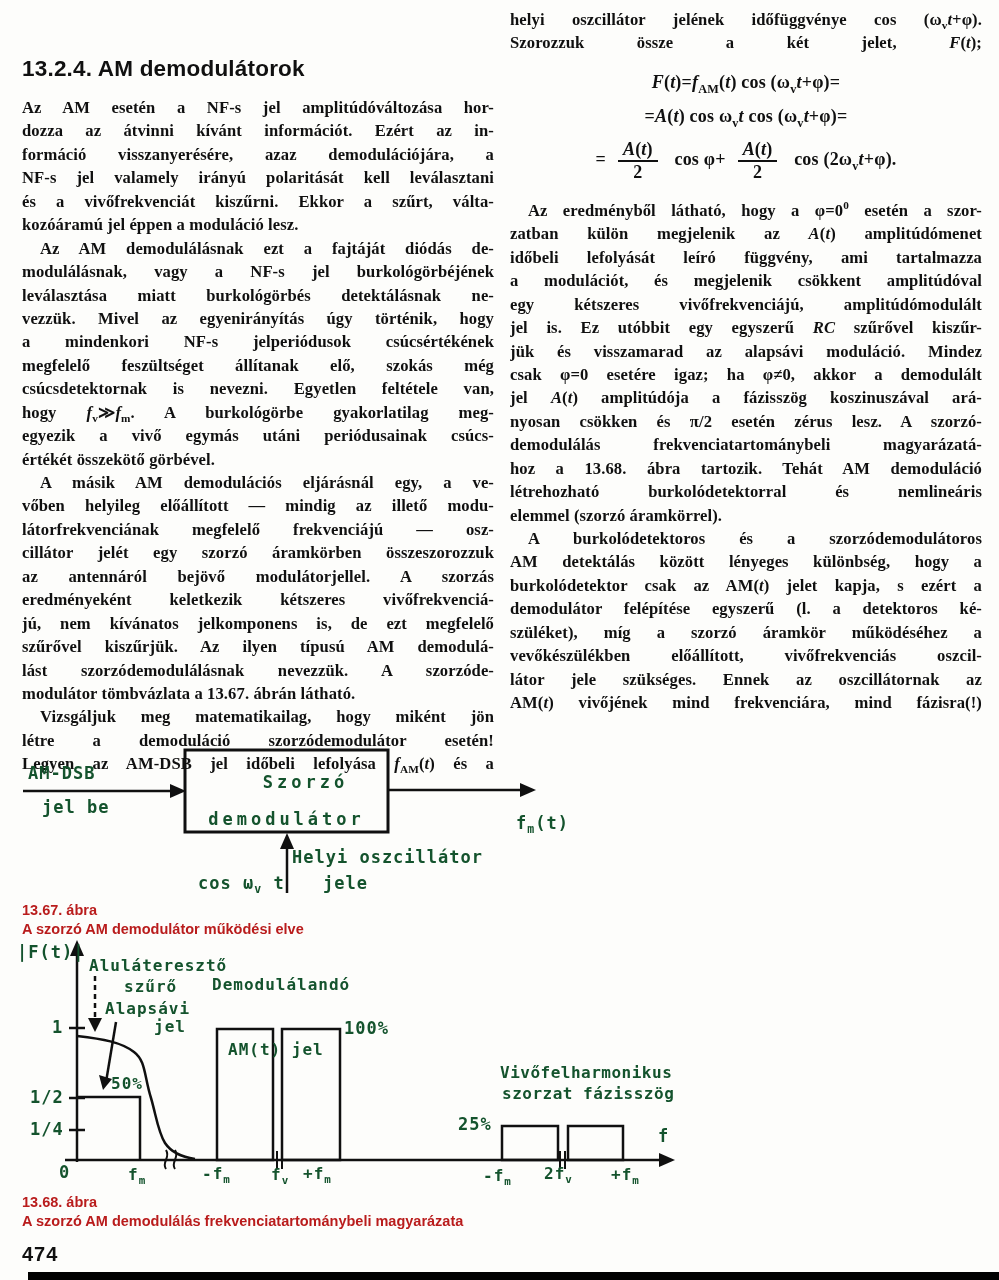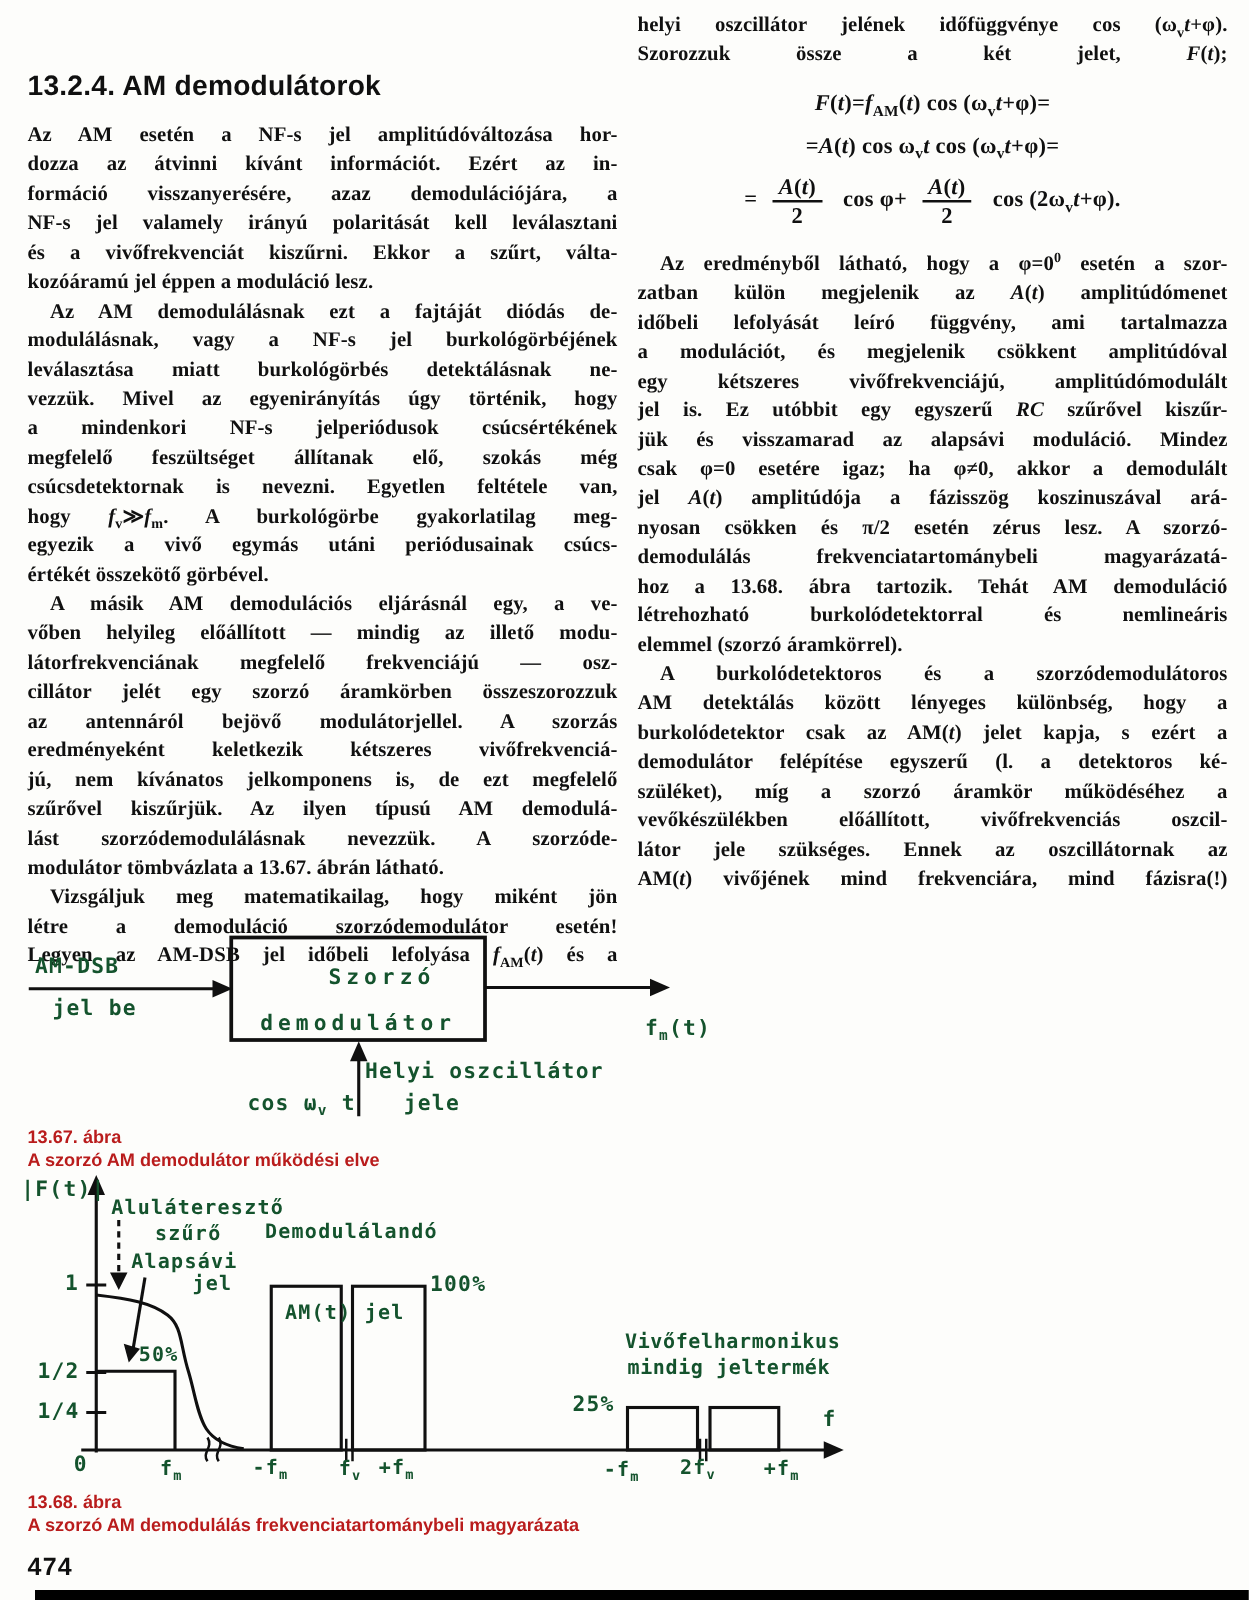--- a/index.html
+++ b/index.html
@@ -216,21 +216,21 @@
   <span class="flabel" style="left:74px;top:20px;">Aluláteresztő</span>
   <span class="flabel" style="left:109px;top:41px;">szűrő</span>
   <span class="flabel" style="left:90px;top:63px;">Alapsávi</span>
   <span class="flabel" style="left:139px;top:81px;">jel</span>
   <span class="flabel" style="left:96px;top:138px;">50%</span>
   <span class="flabel" style="left:197px;top:39px;">Demodulálandó</span>
   <span class="flabel" style="left:213px;top:60px;margin-top:44px;">AM(t) jel</span>
   <span class="flabel big" style="left:329px;top:82px;">100%</span>
   <span class="flabel big" style="left:443px;top:178px;">25%</span>
   <span class="flabel" style="left:485px;top:127px;letter-spacing:0.5px;">Vivőfelharmonikus</span>
-  <span class="flabel" style="left:487px;top:148px;letter-spacing:0.5px;">mindig jeltermék</span>
+  <span class="flabel" style="left:487px;top:148px;letter-spacing:0.5px;">szorzat fázisszög</span>
   <span class="flabel big" style="left:643px;top:190px;">f</span>
   <span class="flabel" style="left:113px;top:229px;">f<sub>m</sub></span>
   <span class="flabel" style="left:187px;top:228px;">-f<sub>m</sub></span>
   <span class="flabel" style="left:256px;top:229px;">f<sub>v</sub></span>
   <span class="flabel" style="left:288px;top:228px;">+f<sub>m</sub></span>
   <span class="flabel" style="left:468px;top:230px;">-f<sub>m</sub></span>
   <span class="flabel" style="left:529px;top:228px;">2f<sub>v</sub></span>
   <span class="flabel" style="left:596px;top:229px;">+f<sub>m</sub></span>
 </div>
 

